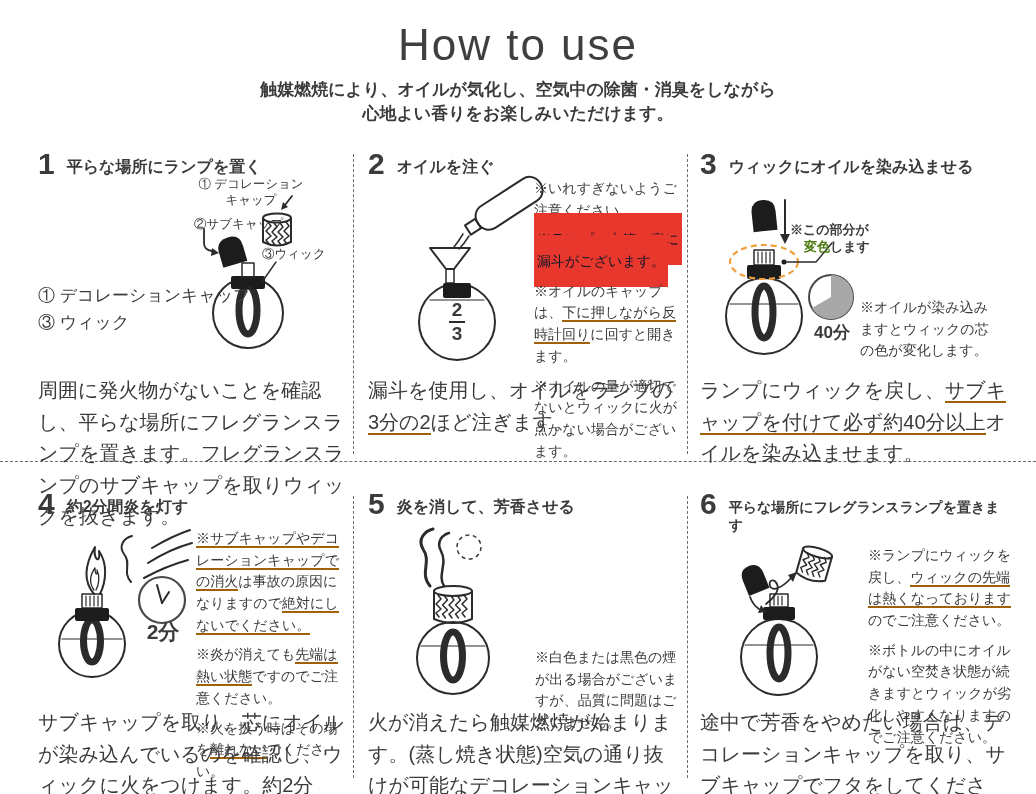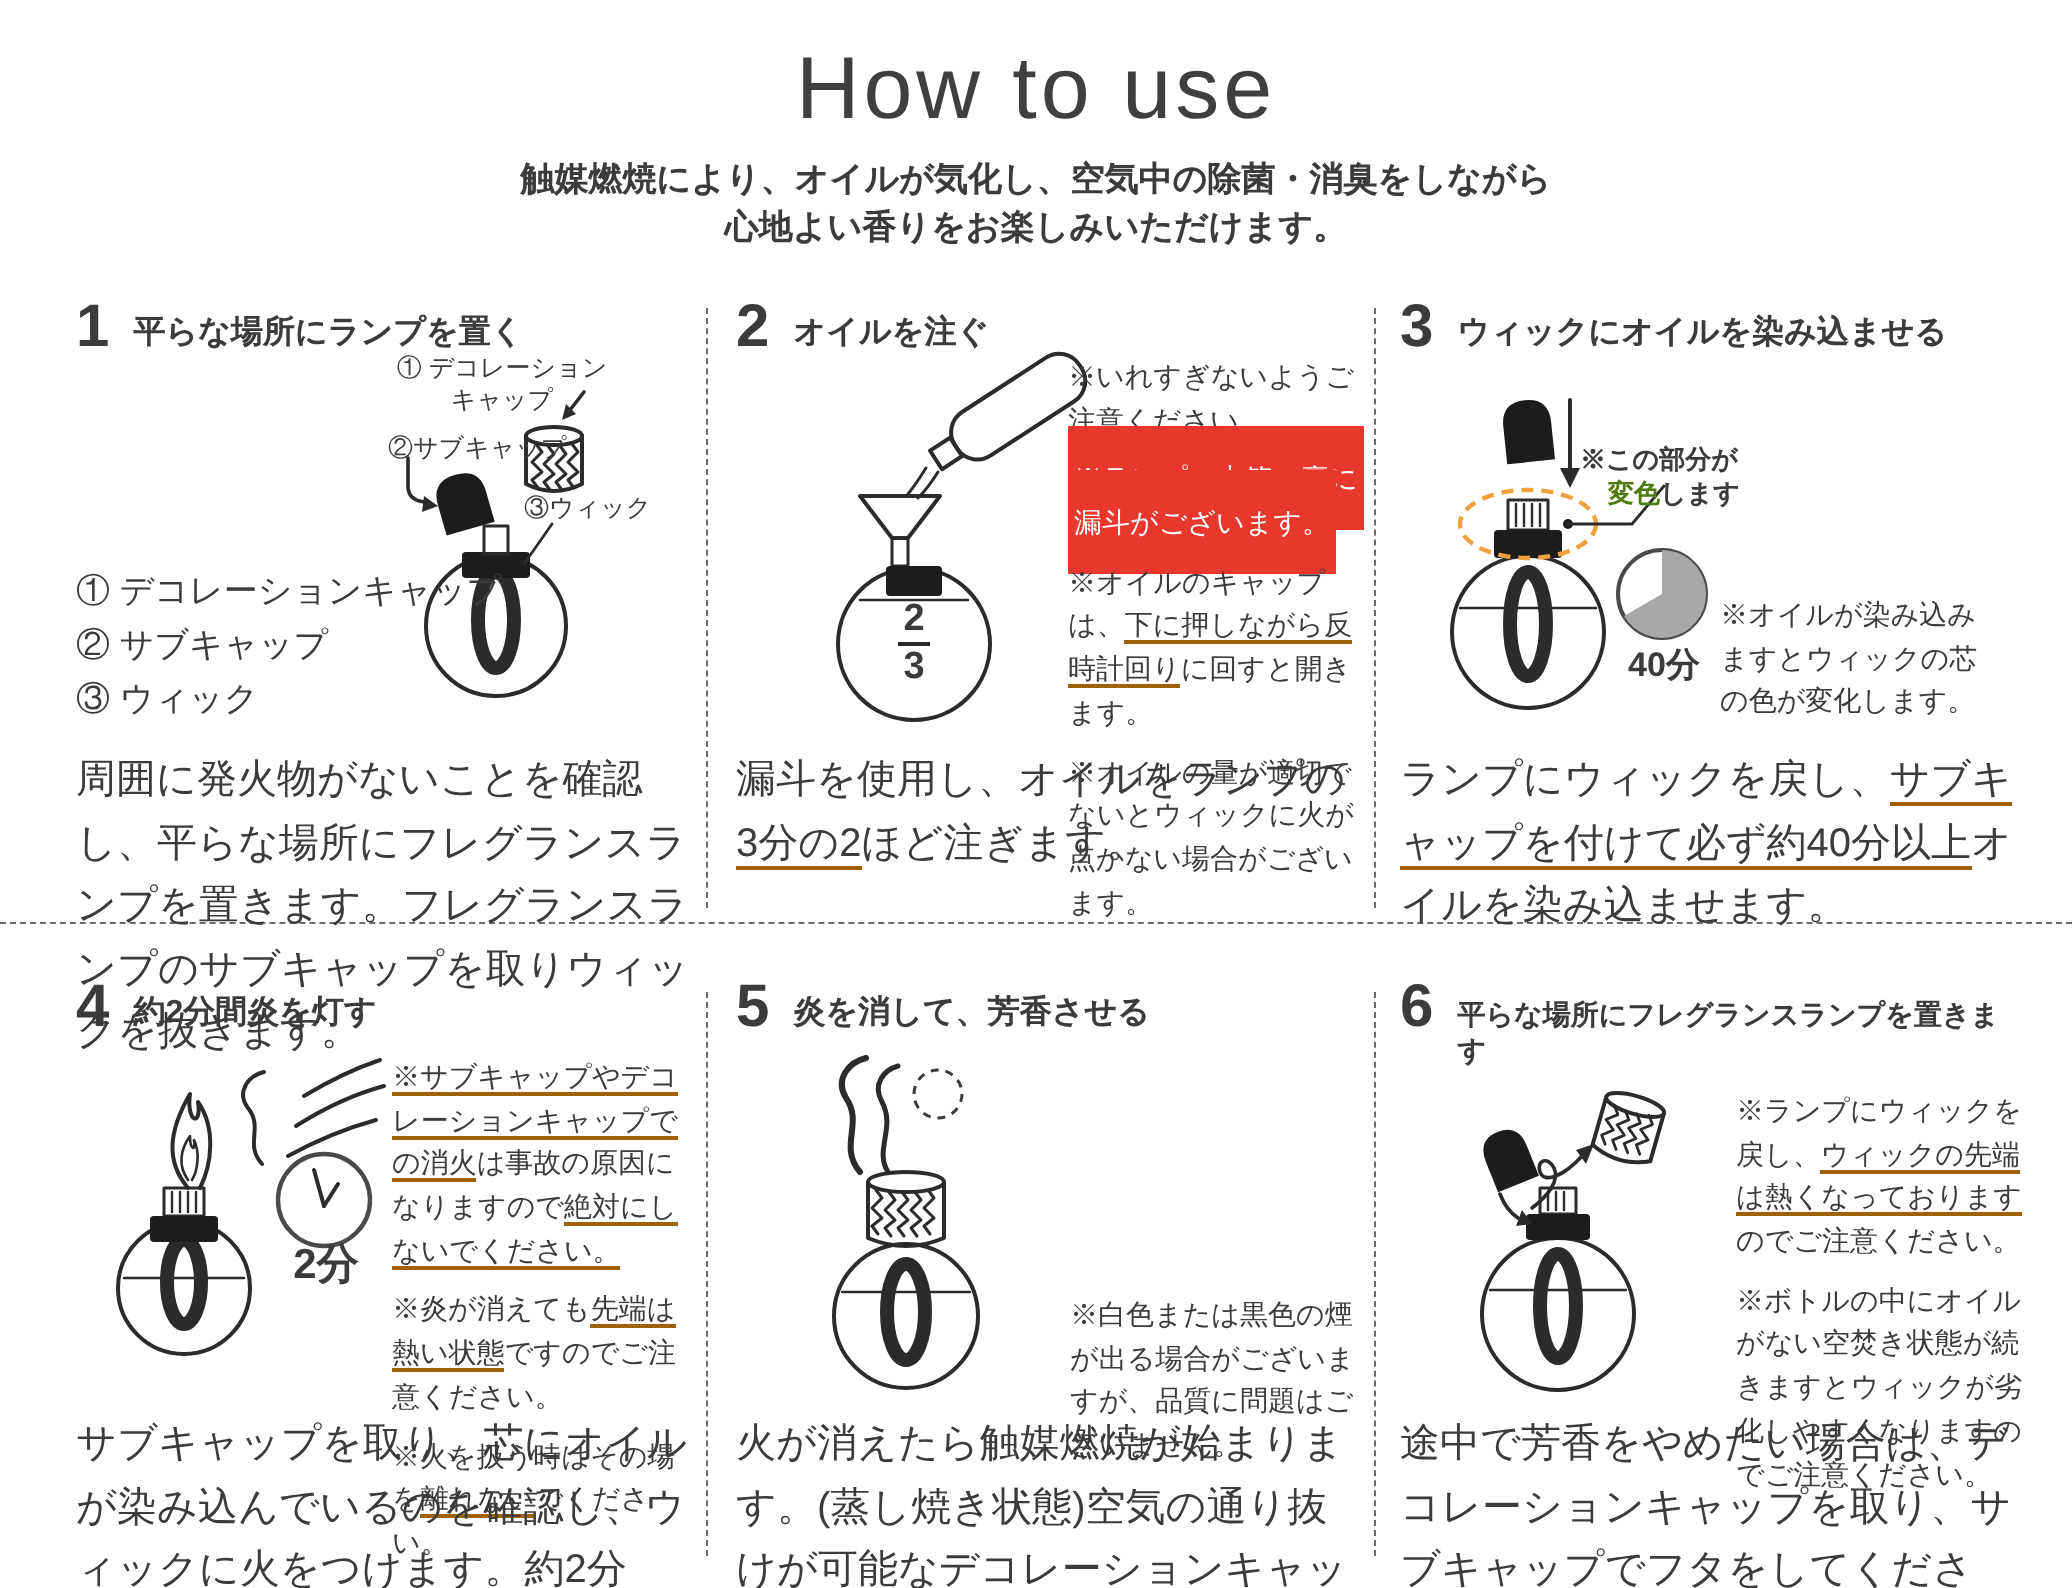--- a/index.html
+++ b/index.html
@@ -38,21 +38,21 @@
   .c2 .notes{left:166px;top:28px;width:146px;}
   .c3 .notes{left:160px;top:147px;width:140px;}
   .c4 .notes{left:158px;top:38px;width:150px;}
   .c5 .notes{left:167px;top:157px;width:148px;}
   .c6 .notes{left:168px;top:55px;width:146px;}
   .parts{position:absolute;left:0;top:132px;font-size:17px;line-height:27px;z-index:3;}
   .parts .note{margin-bottom:0;}
   
   .su{border-bottom:2px solid #a16207;}
   .sr{color:#4d7c0f;}
-  .sh{background:#e8382d;color:#ffffff;padding:18px 3px;
+  .sh{background:#e8382d;color:#0f172a;padding:18px 3px;
       -webkit-box-decoration-break:clone;box-decoration-break:clone;}
   
   .s1-deco{left:150px;top:26px;width:126px;text-align:center;font-size:12.5px;line-height:1.3;white-space:pre-line;}
   .s1-sub{left:156px;top:66px;font-size:12.5px;}
   .s1-wick{left:224px;top:96px;font-size:12.5px;}
   .s2-frac{left:76px;top:150px;width:26px;text-align:center;font-weight:bold;}
   .s2-frac .fn{font-size:19px;line-height:20px;}
   .s2-frac .fbar{border-top:2px solid #2b2b2b;width:16px;margin:1px auto;}
   .s3-lab1{left:90px;top:71px;font-size:13px;font-weight:bold;}
   .s3-lab2{left:104px;top:88px;font-size:13px;font-weight:bold;}
@@ -105,21 +105,20 @@
       <polygon points="181,103 173,106 174,98" fill="#2b2b2b"></polygon>
       <circle cx="224" cy="132" r="2.6" fill="#1c1c1c"></circle>
       <path d="M224,132 L238,112" class="ln" stroke-width="1.4"></path>
     </svg>
     <div class="lab s1-deco">① デコレーション
 キャップ</div>
     <div class="lab s1-sub">②サブキャップ</div>
     <div class="lab s1-wick">③ウィック</div>
     <div class="parts">
         <div class="note">① デコレーションキャップ</div>
-        <div class="note">② サブキャップ</div>
         <div class="note">③ ウィック</div>
       </div>
     <div class="desc"><span>周囲に発火物がないことを確認し、平らな場所にフレグランスランプを置きます。フレグランスランプのサブキャップを取りウィックを抜きます。</span></div>
   </div>
 
   <div class="cell c2">
     <div class="shead">
       <span class="num">2</span>
       <span class="stitle">オイルを注ぐ</span>
     </div>

